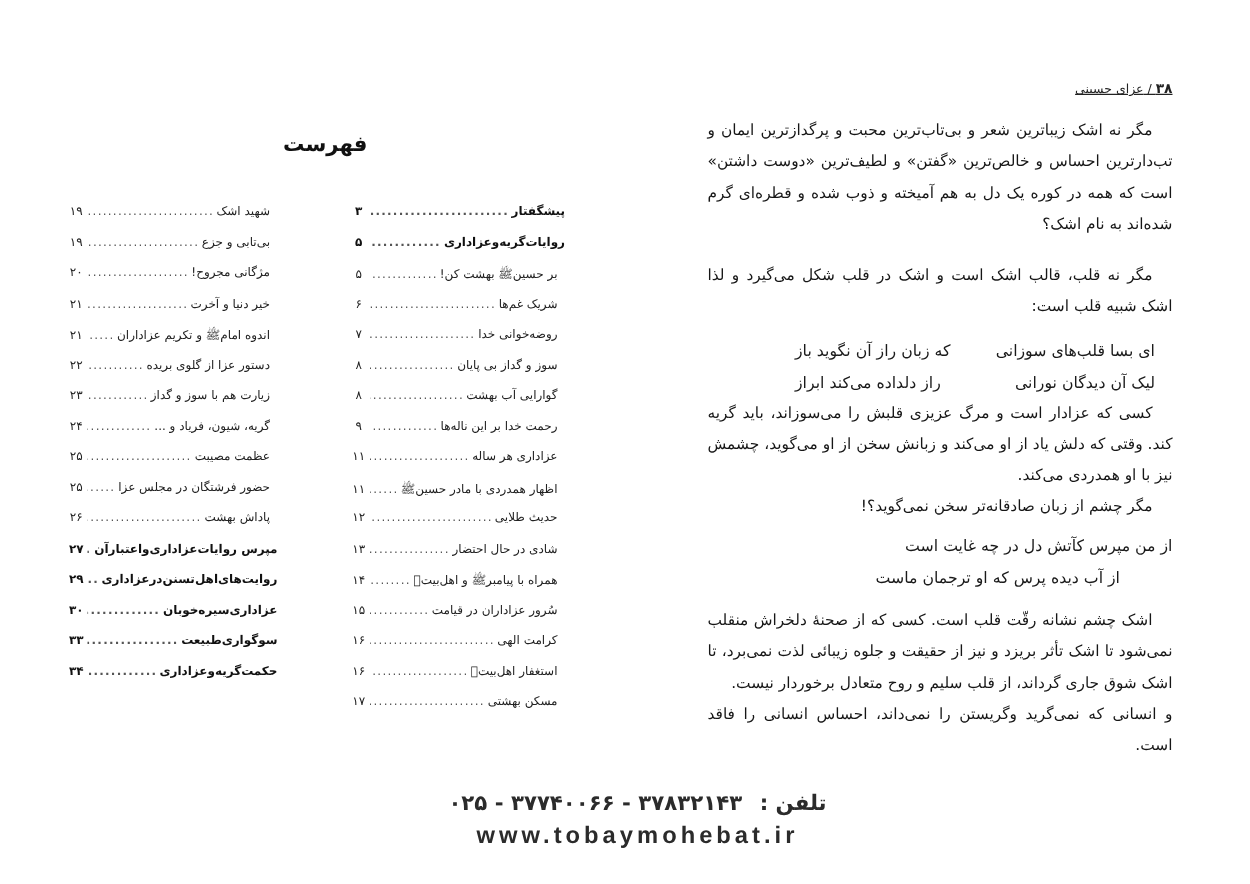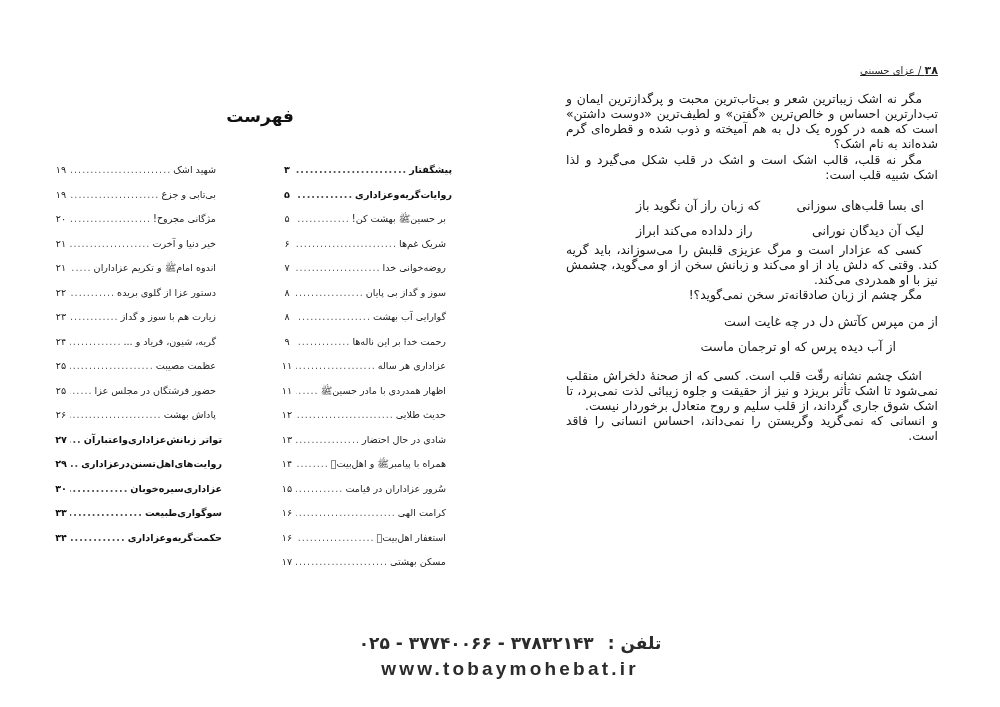--- a/index.html
+++ b/index.html
@@ -7,26 +7,26 @@
       width: 1000px; height: 707px; background: #ffffff; position: relative; overflow: hidden;
       font-family: "DejaVu Sans", sans-serif; color: #1a1a1a;
     }
     .spread { position: absolute; left: 0; top: 0; width: 1000px; height: 707px; }
 
     
     .page-right { position: absolute; left: 566px; top: 62px; width: 372px; direction: rtl; }
     .running-head { font-size: 10px; color: #222; text-align: right; height: 18px; line-height: 18px; text-decoration: underline; }
     .running-head .pg { font-weight: bold; font-size: 11px; }
     .para {
-      font-size: 12.3px; line-height: 15px; text-align: justify; text-align-last: right;
+      font-size: 12.3px; line-height: 25px; text-align: justify; text-align-last: right;
       margin: 0; color: #161616;
     }
     .indent { text-indent: 16px; }
     .p1 { margin-top: 12px; }
-    .p2 { margin-top: 1px; }
+    .p2 { margin-top: 16px; }
     .poem { margin: 10px 0 0 0; }
     .poem-row { display: flex; justify-content: space-between; font-size: 12.6px; line-height: 25px; padding: 0 14px 0 70px; }
     .poem-row span { white-space: nowrap; }
     .section-heading { font-weight: bold; font-size: 12px; margin-top: 10px; line-height: 22px; }
     .single-verse { font-size: 12.6px; line-height: 25px; margin-top: 6px; }
     .single-verse .v2 { padding-right: 42px; }
     .p4 { margin-top: 10px; }
 
     
     .page-left { position: absolute; left: 42px; top: 100px; width: 420px; height: 420px; direction: rtl; }
@@ -194,21 +194,21 @@
           <span class="label">حضور فرشتگان در مجلس عزا</span>
           <span class="dots"></span>
           <span class="num">۲۵</span>
         </div>
         <div class="toc-item sub">
           <span class="label">پاداش بهشت</span>
           <span class="dots"></span>
           <span class="num">۲۶</span>
         </div>
         <div class="toc-item bold">
-          <span class="label">تواتر زبانش‌عزاداری‌واعتبارآن</span>
+          <span class="label">مپرس روایات‌عزاداری‌واعتبارآن</span>
           <span class="dots"></span>
           <span class="num">۲۷</span>
         </div>
         <div class="toc-item bold">
           <span class="label">روایت‌های‌اهل‌تسنن‌درعزاداری</span>
           <span class="dots"></span>
           <span class="num">۲۹</span>
         </div>
         <div class="toc-item bold">
           <span class="label">عزاداری‌سیره‌خوبان</span>

